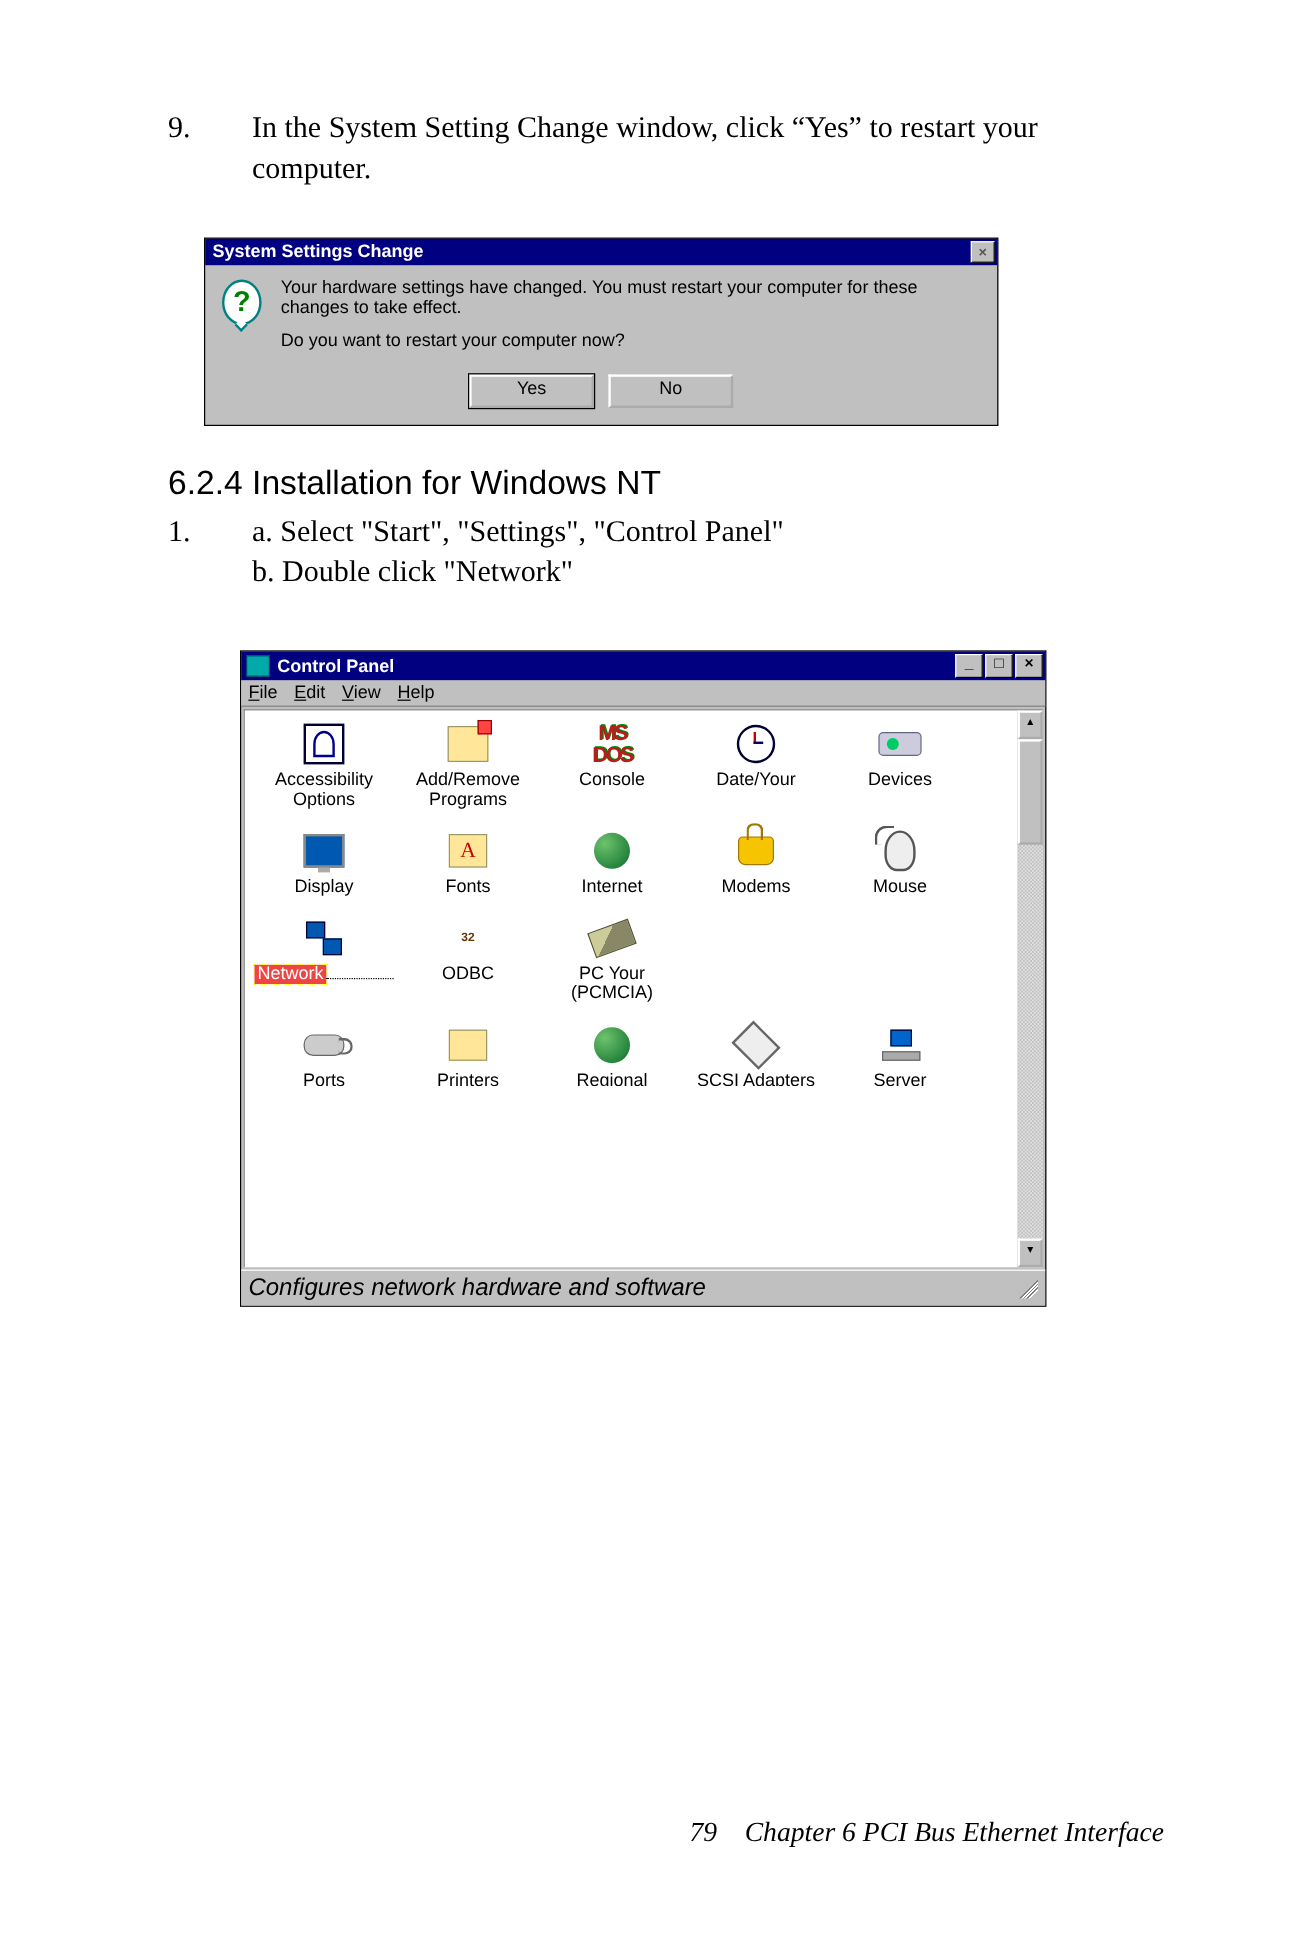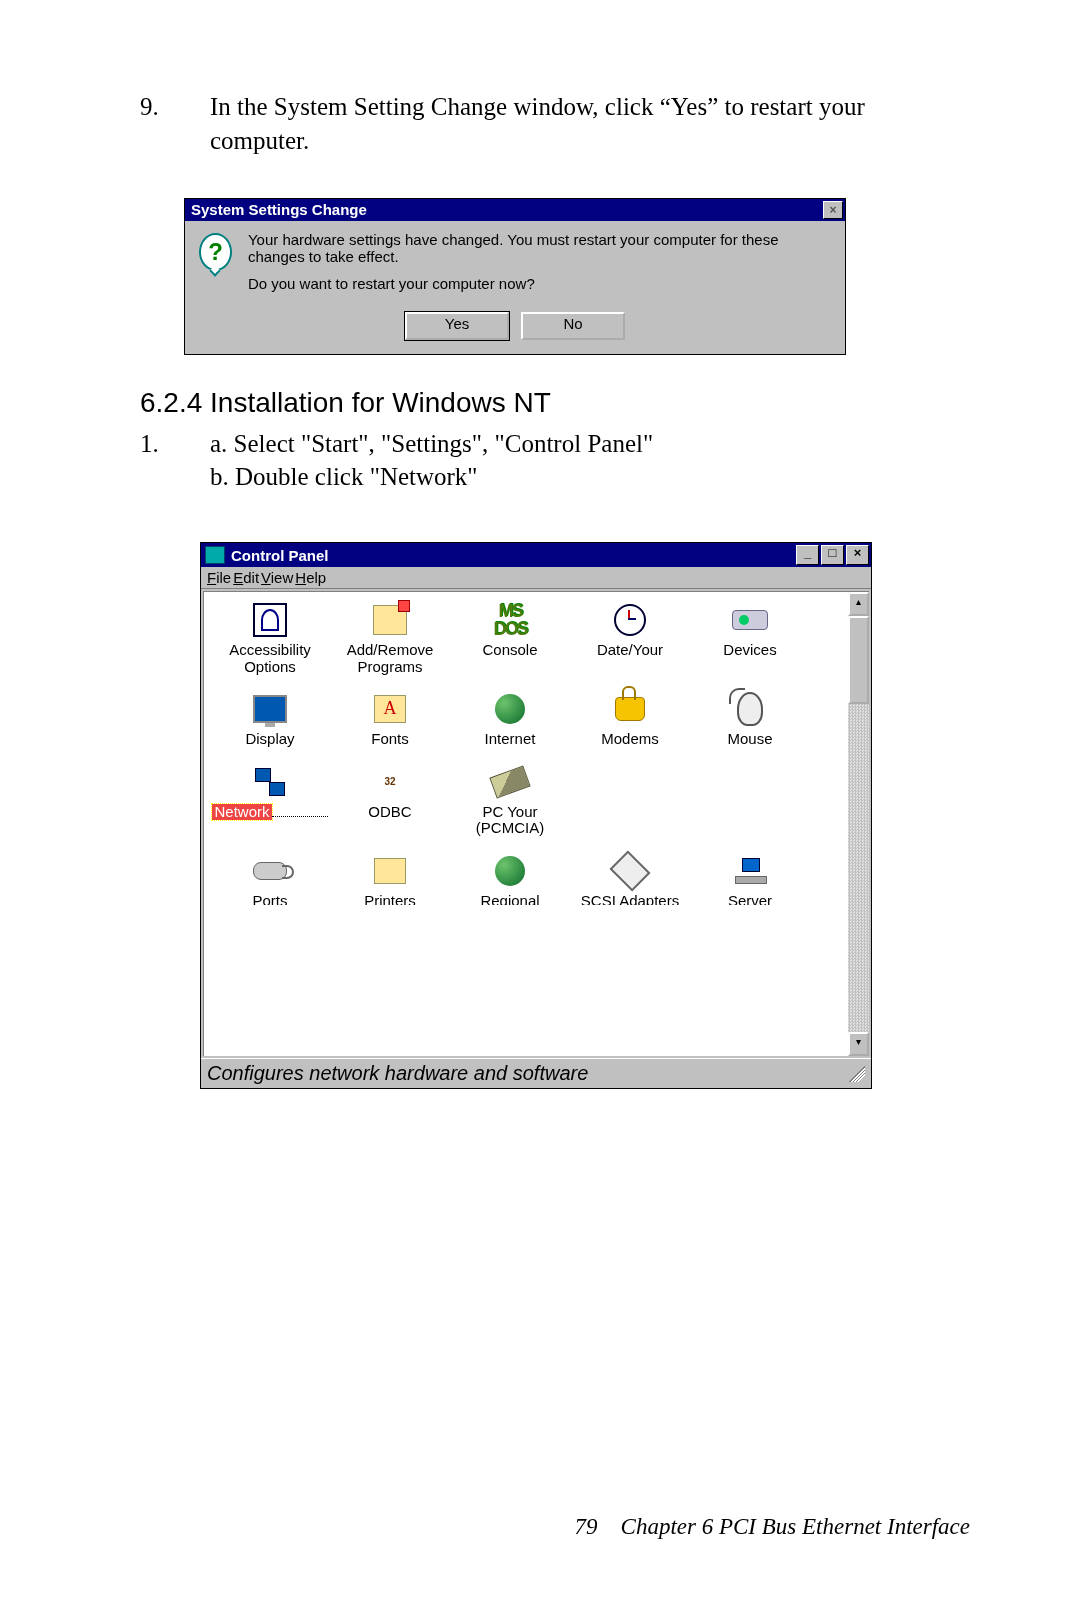--- a/index.html
+++ b/index.html
@@ -7,42 +7,42 @@
 
   .step { font-size:25px; line-height:1.35; display:flex; margin-bottom:40px; }
   .step .num { width:70px; flex:none; }
   .step .txt {}
 
   .heading { font-family:Arial,Helvetica,sans-serif; font-weight:normal; font-size:28px; margin:32px 0 8px 0; }
   .substep { font-size:25px; line-height:1.35; display:flex; }
   .substep .num { width:70px; flex:none; }
 
   
-  .dlg-wrap { margin-left:44px; }
+  .dlg-wrap { margin-left:30px; }
   .dlg { width:660px; background:#c0c0c0; border:1px solid #000; font-family:"MS Sans Serif",Tahoma,Arial,sans-serif; font-size:15px; }
   .dlg-titlebar { background:#000080; color:#fff; font-weight:bold; display:flex; align-items:center; justify-content:space-between; padding:2px 2px 2px 6px; font-size:15px; }
   .dlg-close { width:18px; height:16px; background:#c0c0c0; border:1px solid #000; color:#555; font-size:12px; display:flex; align-items:center; justify-content:center; font-weight:bold; border-top-color:#fff; border-left-color:#fff; }
   .dlg-body { padding:10px 14px 14px 14px; }
   .dlg-row { display:flex; gap:16px; }
   .qicon { width:34px; height:34px; border-radius:50%; background:#fff; border:2px solid #008080; display:flex; align-items:center; justify-content:center; margin-top:2px; position:relative; }
   .qicon span { color:#008000; font-weight:bold; font-size:24px; font-family:Arial; }
   .qicon::after { content:""; position:absolute; width:6px; height:6px; background:#fff; border:2px solid #008080; border-top:none; border-right:none; bottom:-6px; left:10px; transform:rotate(-45deg); }
   .dlg-msg p { margin:0 0 10px 0; }
   .dlg-buttons { display:flex; justify-content:center; gap:12px; margin-top:10px; }
   .win-btn { width:100px; height:24px; background:#c0c0c0; border:2px outset #fff; font:15px "MS Sans Serif",Arial; text-align:center; line-height:20px; }
   .win-btn.default { outline:1px solid #000; }
 
   
   .cp-wrap { margin:30px 0 0 60px; }
   .cp { width:670px; height:545px; background:#c0c0c0; border:1px solid #000; font-family:"MS Sans Serif",Tahoma,Arial,sans-serif; font-size:15px; display:flex; flex-direction:column;margin-top:48px; }
   .cp-titlebar { background:#000080; color:#fff; display:flex; align-items:center; padding:2px 2px 2px 4px; gap:6px; font-weight:bold; }
   .cp-titleicon { width:18px; height:16px; background:#0aa; border:1px solid #046; display:inline-block; }
   .cp-titlecontrols { margin-left:auto; display:flex; }
   .cp-ctl { width:21px; height:18px; background:#c0c0c0; border:1px solid #000; border-top-color:#fff; border-left-color:#fff; margin-left:2px; font-size:13px; font-weight:bold; text-align:center; line-height:14px; color:#000; }
-  .cp-menubar { background:#c0c0c0; padding:2px 6px; display:flex; gap:2px; border-bottom:1px solid #808080; }
+  .cp-menubar { background:#c0c0c0; padding:2px 6px; display:flex; gap:14px; border-bottom:1px solid #808080; }
   .cp-menubar span { }
   .cp-menubar .ul { text-decoration:underline; }
   .cp-client { flex:1; background:#fff; margin:2px; position:relative; border:1px solid #808080; border-right:none; border-bottom:none; overflow:hidden; display:flex; }
   .cp-icons { flex:1; padding:6px 2px 0 6px; overflow:hidden; }
   .cp-scroll { width:21px; background:#c0c0c0; display:flex; flex-direction:column; }
   .cp-scroll .arrow { height:20px; background:#c0c0c0; border:2px outset #fff; font-size:10px; text-align:center; line-height:16px; }
   .cp-scroll .thumb { height:84px; background:#c0c0c0; border:2px outset #fff; margin:0; }
   .cp-scroll .track { flex:1; background:repeating-conic-gradient(#c0c0c0 0 25%,#e0e0e0 0 50%) 0 0/3px 3px; }
   .cp-status { background:#c0c0c0; border-top:1px solid #fff; display:flex; align-items:center; font-size:20px; padding:3px 6px;font-style:italic; }
   .cp-grip { margin-left:auto; width:16px; height:16px;
@@ -57,21 +57,21 @@
   .appicon.sel .lbl { background:#ef4444; color:#fff; outline:1px dotted #ff0; padding:0 2px; }
   .appicon.sel .lbl-underline { border-bottom:1px dotted #000; display:inline-block; margin-top:1px; width:56px; height:0; }
   .icobox { width:40px; height:36px; margin:0 auto 4px; display:flex; align-items:center; justify-content:center; }
   .lbl { display:inline-block; }
 
   
   .ico-access { width:30px; height:30px; border:2px solid #003; background:#fff; display:flex; align-items:center; justify-content:center; }
   .ico-access::before{content:""; width:14px; height:18px; border:2px solid #008; border-radius:50% 50% 0 0; display:block;}
   .ico-addrem { width:32px; height:28px; background:#ffe699; border:1px solid #996; position:relative; }
   .ico-addrem::after{content:""; position:absolute; right:-4px; top:-6px; width:10px; height:10px; background:#f44; border:1px solid #900;}
-  .ico-console{ font-family:Arial; font-weight:bold; font-size:18px; letter-spacing:-2px; color:#4d7c0f; text-shadow:1px -1px 0 #080; line-height:1; }
+  .ico-console{ font-family:Arial; font-weight:bold; font-size:18px; letter-spacing:-2px; color:#b91c1c; text-shadow:1px -1px 0 #080; line-height:1; }
   .ico-date { width:28px; height:28px; border:2px solid #003; border-radius:50%; position:relative; background:#fff;}
   .ico-date::before{content:""; position:absolute; left:12px; top:4px; width:2px; height:10px; background:#c00;}
   .ico-date::after{content:""; position:absolute; left:12px; top:12px; width:8px; height:2px; background:#006;}
   .ico-devices{ width:34px; height:18px; background:#ccd; border:1px solid #668; border-radius:4px; position:relative;}
   .ico-devices::after{content:""; position:absolute; left:6px; top:4px; width:10px; height:10px; border-radius:50%; background:#0c6;}
   .ico-display{ width:30px; height:24px; border:2px solid #888; background:#0058b0; position:relative;}
   .ico-display::after{content:""; position:absolute; left:10px; bottom:-6px; width:10px; height:4px; background:#aaa;}
   .ico-fonts{ width:30px; height:26px; background:#ffe699; border:1px solid #996; display:flex; align-items:center; justify-content:center;}
   .ico-fonts span{font-family:"Times New Roman"; font-size:18px; color:#c00;}
   .ico-internet,.ico-regional{ width:30px; height:30px; border-radius:50%; background:radial-gradient(circle at 30% 30%,#6dc36d,#0a6b2a);}

